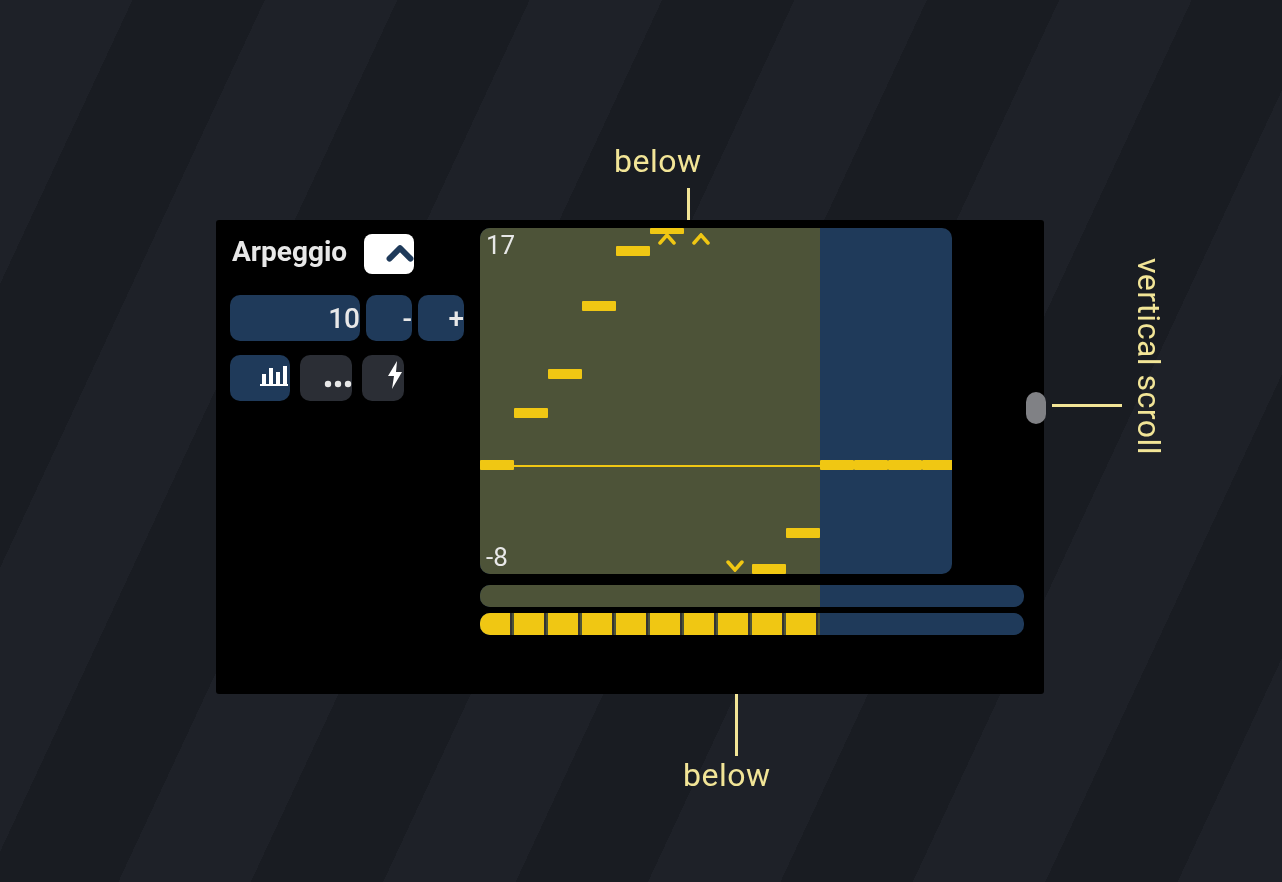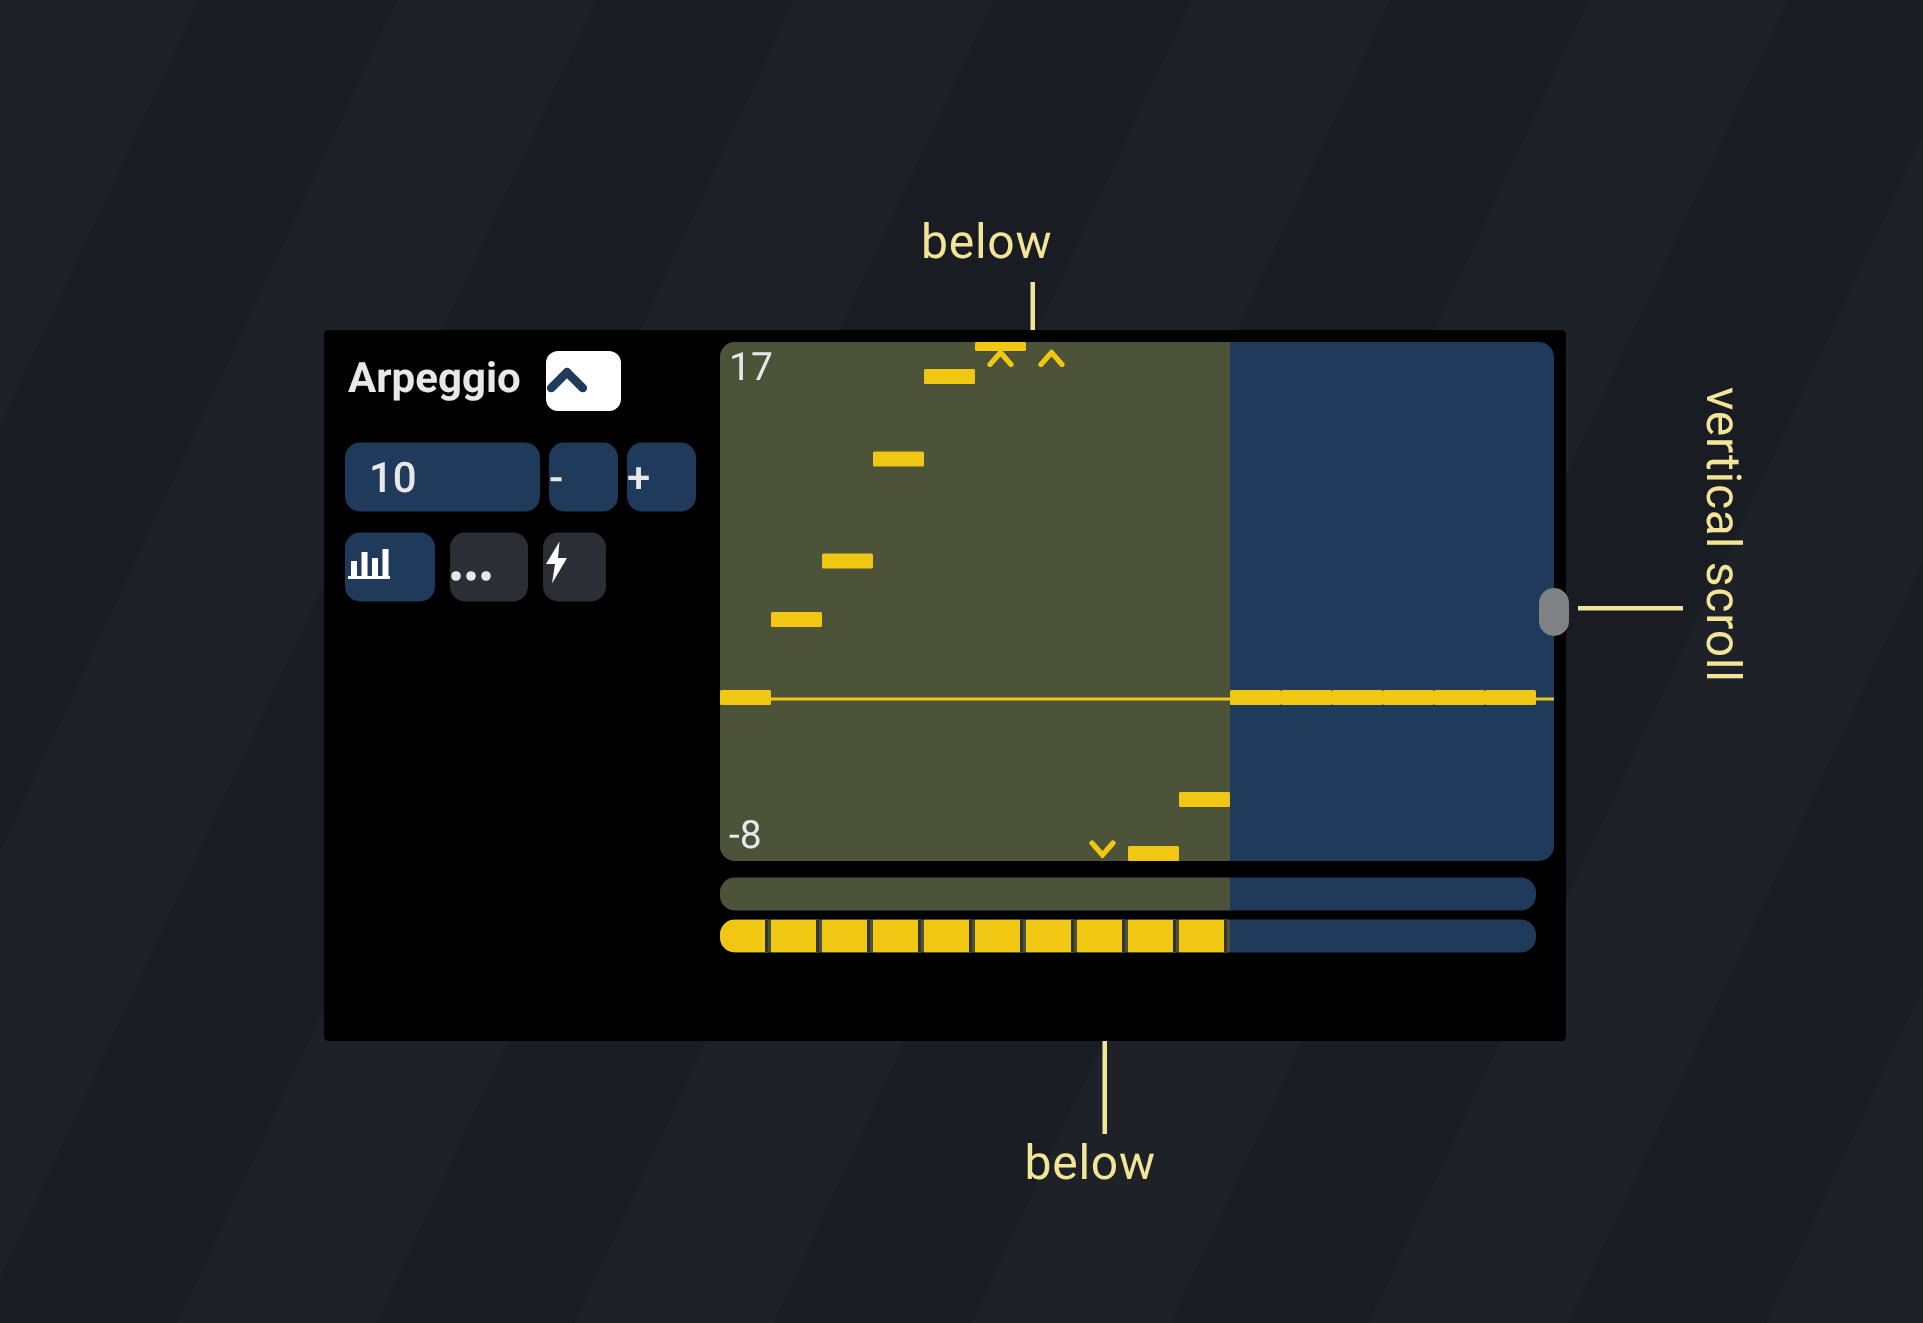--- a/index.html
+++ b/index.html
@@ -39,21 +39,21 @@
     width: 828px;
     height: 474px;
     background: #000;
     border-radius: 3px;
   }
   .title {
     color: #e8e8e8; font-size: 28px; font-weight: 700;
     position: absolute; left: 16px; top: 15px;
   }
   .btn {
-    display: inline-flex; align-items: center; justify-content: flex-start;
+    display: inline-flex; align-items: center; justify-content: flex-end;
     border-radius: 10px; font-size: 28px; font-weight: 500;
     height: 46px;
   }
   .btn-blue { background: #1f3a5a; color: #e8e8e8; }
   .btn-dark { background: #2b2e35; color: #e8e8e8; }
   .btn-collapse { width: 50px; height: 40px; background:#fff; border-radius:8px; }
   .btn-collapse svg { width: 28px; height: 20px; }
 
   .step-input {
     width: 130px; padding-left: 16px; text-align: left;
@@ -61,21 +61,21 @@
   }
   .btn-sq { width: 46px; }
   .btn-chart { width: 60px; }
   .btn-more { width: 52px; }
   .btn-bolt { width: 42px; background:#2b2e35; }
 
   
   .graph {
     position: absolute;
     left: 264px; top: 8px;
-    width: 556px; height: 346px;
+    width: 472px; height: 346px;
     background: #1f3a5a;
     border-radius: 10px;
     overflow: hidden;
   }
   .graph .loop-zone {
     position: absolute; left: 0; top: 0; height: 100%;
     background: #4d5338;
   }
   .axis-label {
     position: absolute; left: 6px; color: #e8e8e8; font-size: 26px; font-weight: 400;

